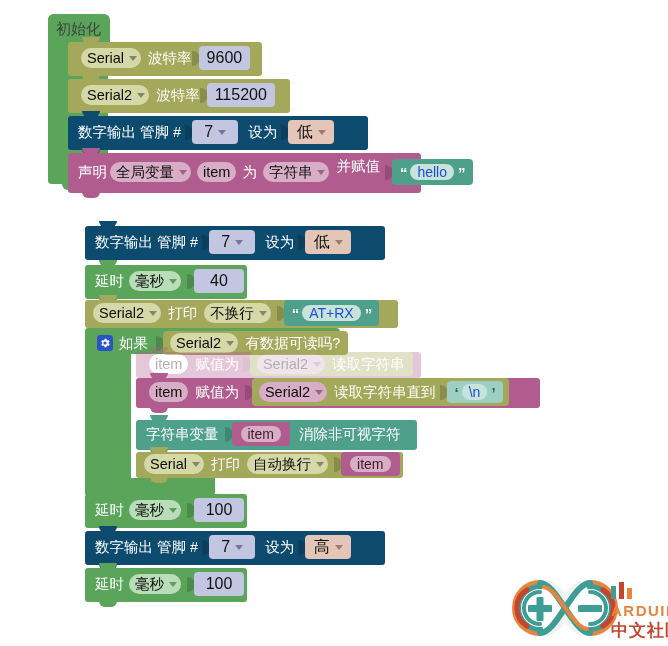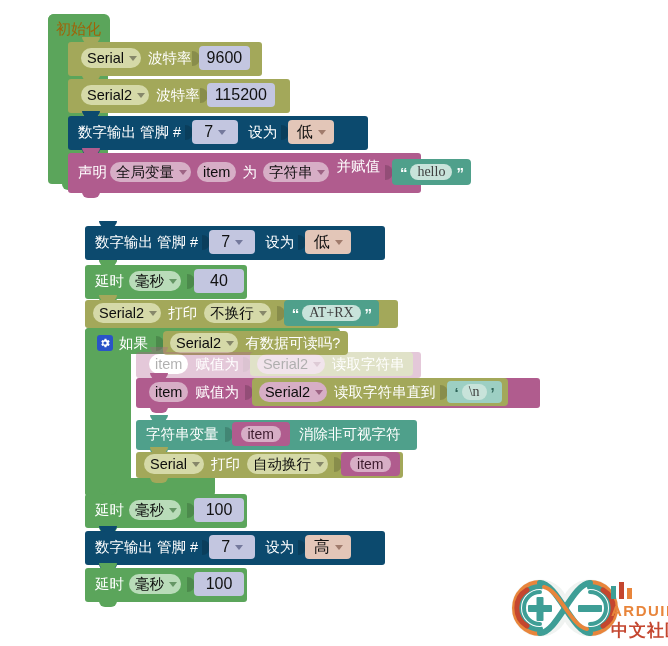--- a/index.html
+++ b/index.html
@@ -78,22 +78,22 @@
     border-radius:4px;font-size:16px;
   }
   .numwrap{display:inline-flex;align-items:center;}
   .txtblk{
     display:inline-flex;align-items:center;gap:4px;
     height:26px;padding:0 8px;
     background:#4fa08b;color:#fff;border-radius:4px;font-size:14.5px;
   }
   .txtblk .q{font-size:15px;font-weight:bold;letter-spacing:-1px;}
   .txtblk .val{
-    background:#c8e3da;color:#404040;border-radius:9px;
-    padding:1px 7px;font-size:14px;font-family:Liberation Serif, serif;
+    background:#c8e3da;color:#1d4ed8;border-radius:9px;
+    padding:1px 7px;font-size:14px;
   }
   .varpill{
     display:inline-flex;align-items:center;
     height:24px;padding:0 9px;
     background:#b05c8e;color:#fff;border-radius:4px;font-size:14.5px;
   }
   .varpill .inner{
     background:#d7aec6;color:#3d1b2e;border-radius:9px;padding:1px 7px;font-size:14px;
   }
 
@@ -106,21 +106,21 @@
   .gear svg{display:block;}
 
   
   .hat{
     position:absolute;
     background:#5ba55b;
     border-radius:6px 6px 4px 4px;
   }
   .hat-label{
     position:absolute;left:10px;top:7px;
-    color:#a16207;font-size:15px;
+    color:#404040;font-size:15px;
   }
   .cblock{position:absolute;background:#5ba55b;border-radius:4px;}
   .cblock-head{
     position:absolute;left:0;top:0;height:30px;
     display:flex;align-items:center;padding-left:8px;color:#fff;font-size:14.5px;
   }
   .cblock-do{
     position:absolute;left:8px;color:#fff;font-size:14.5px;
   }
 

